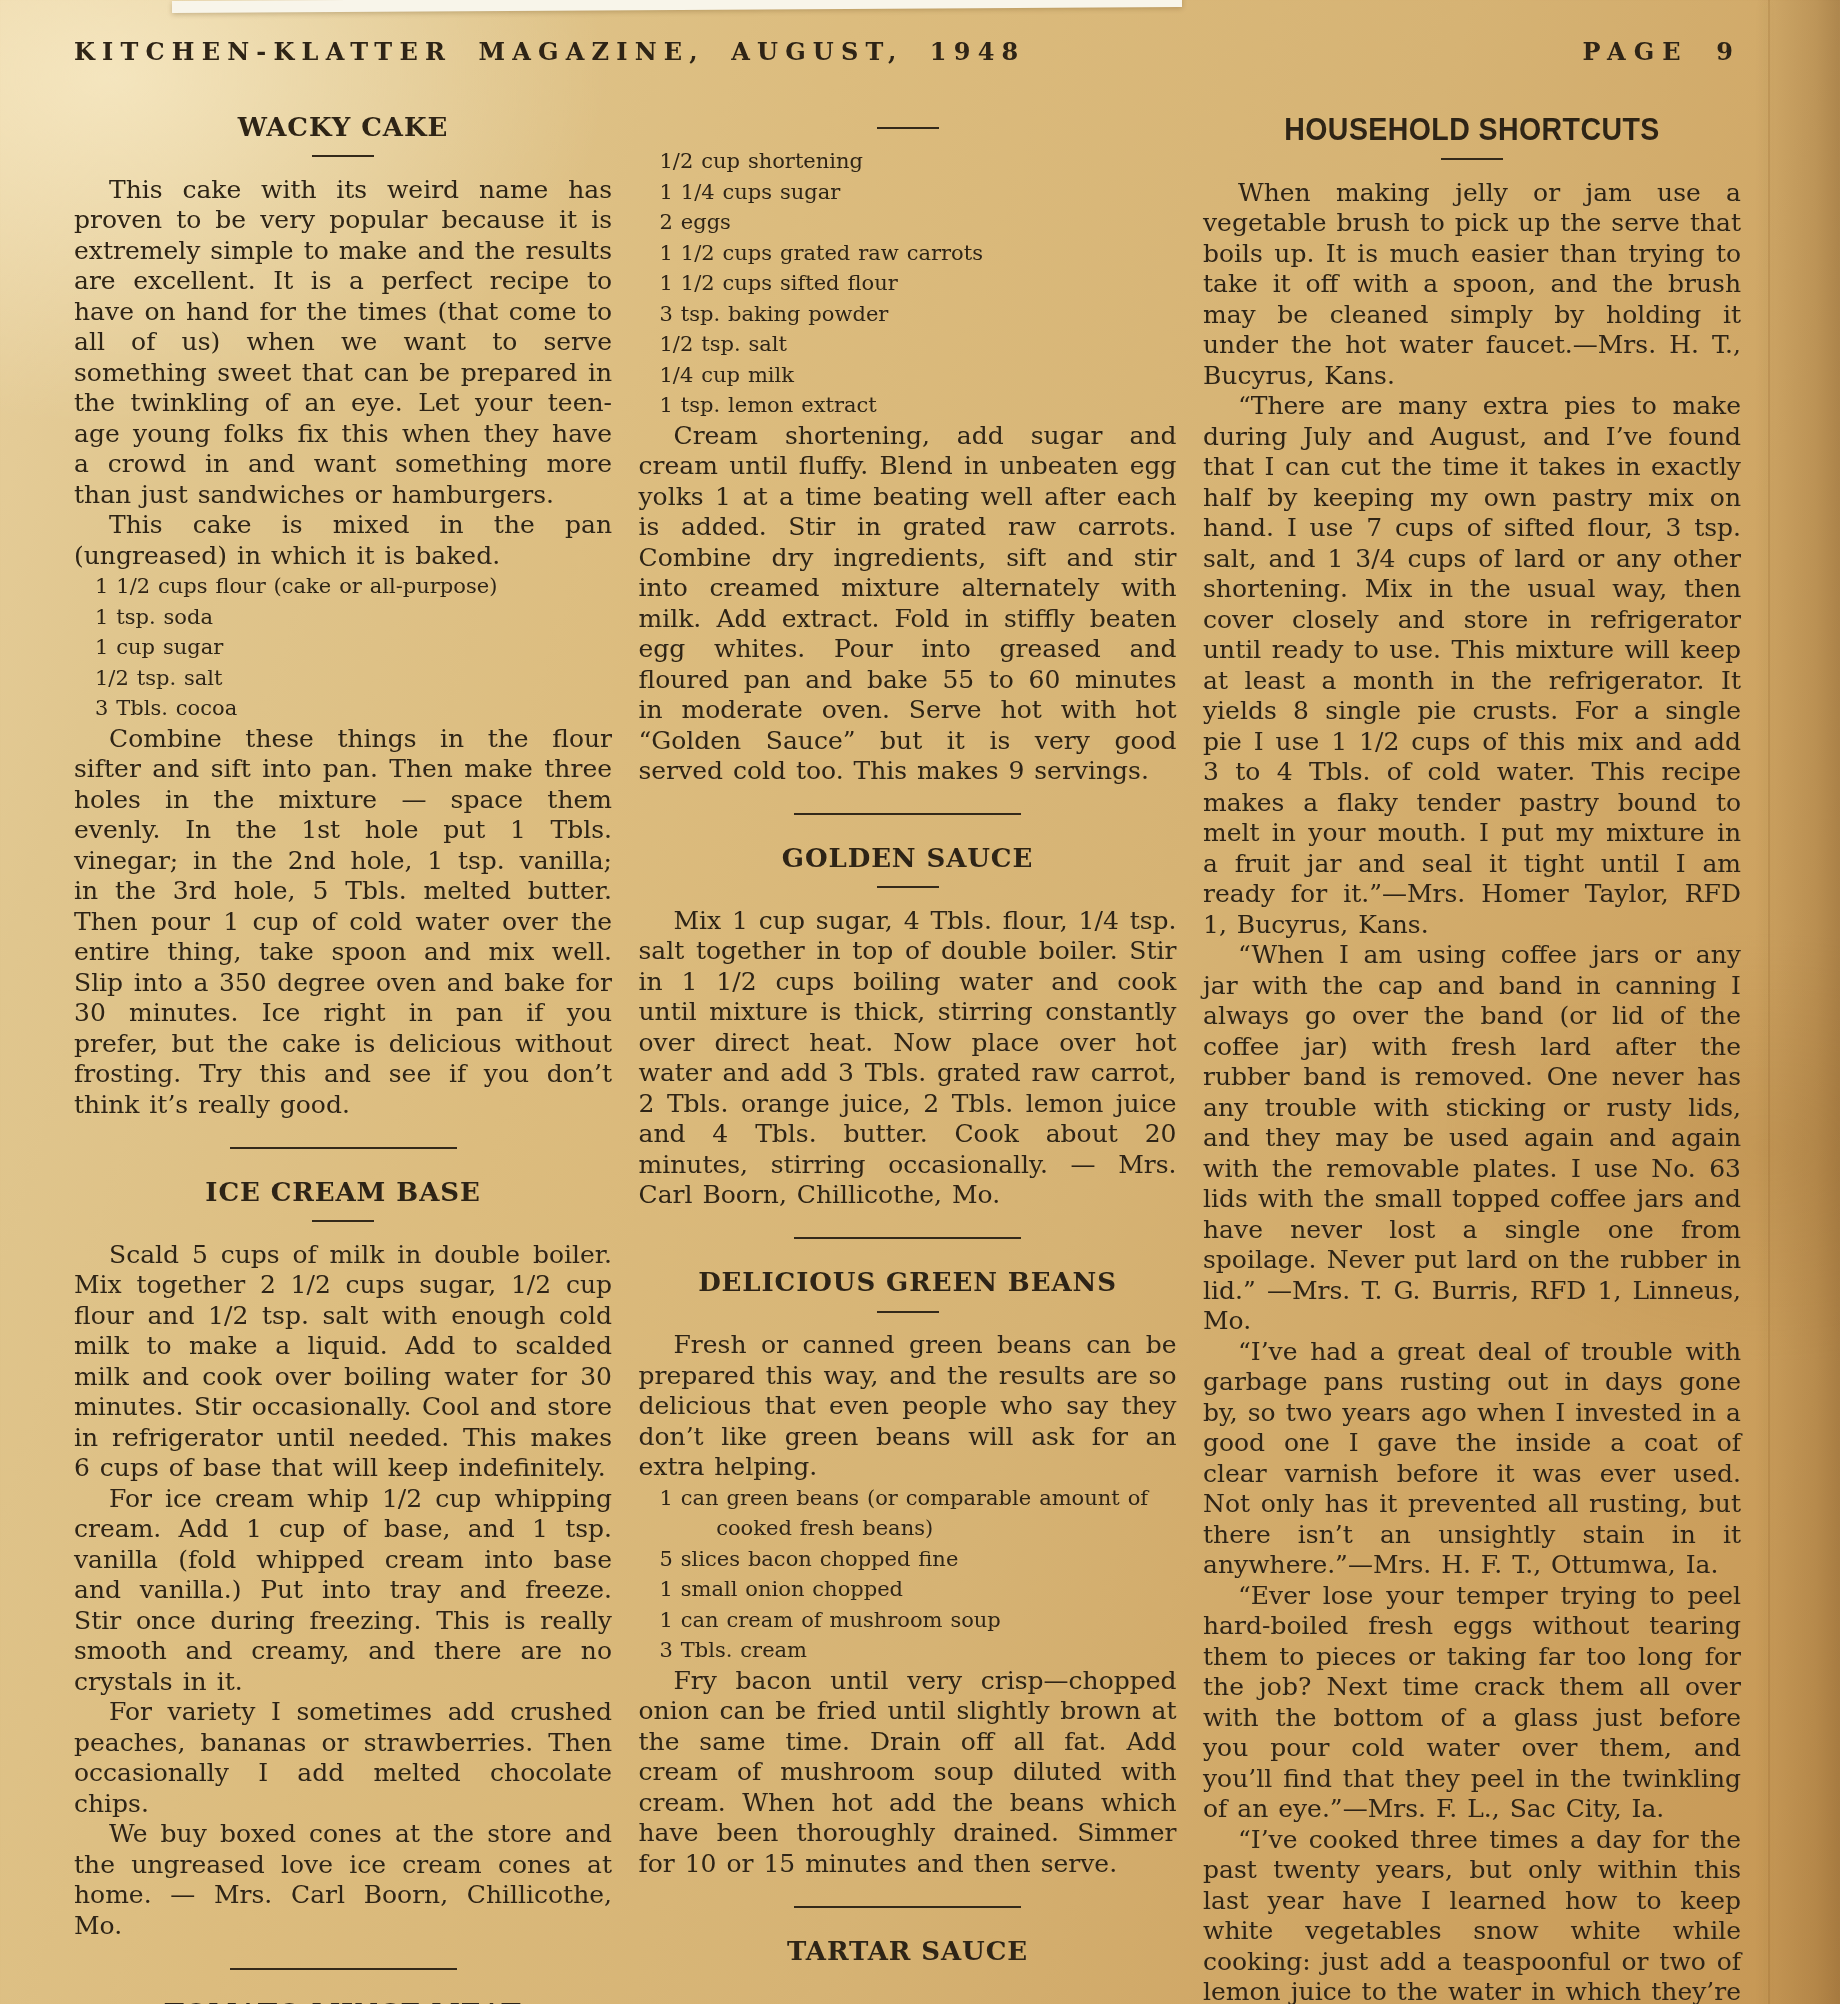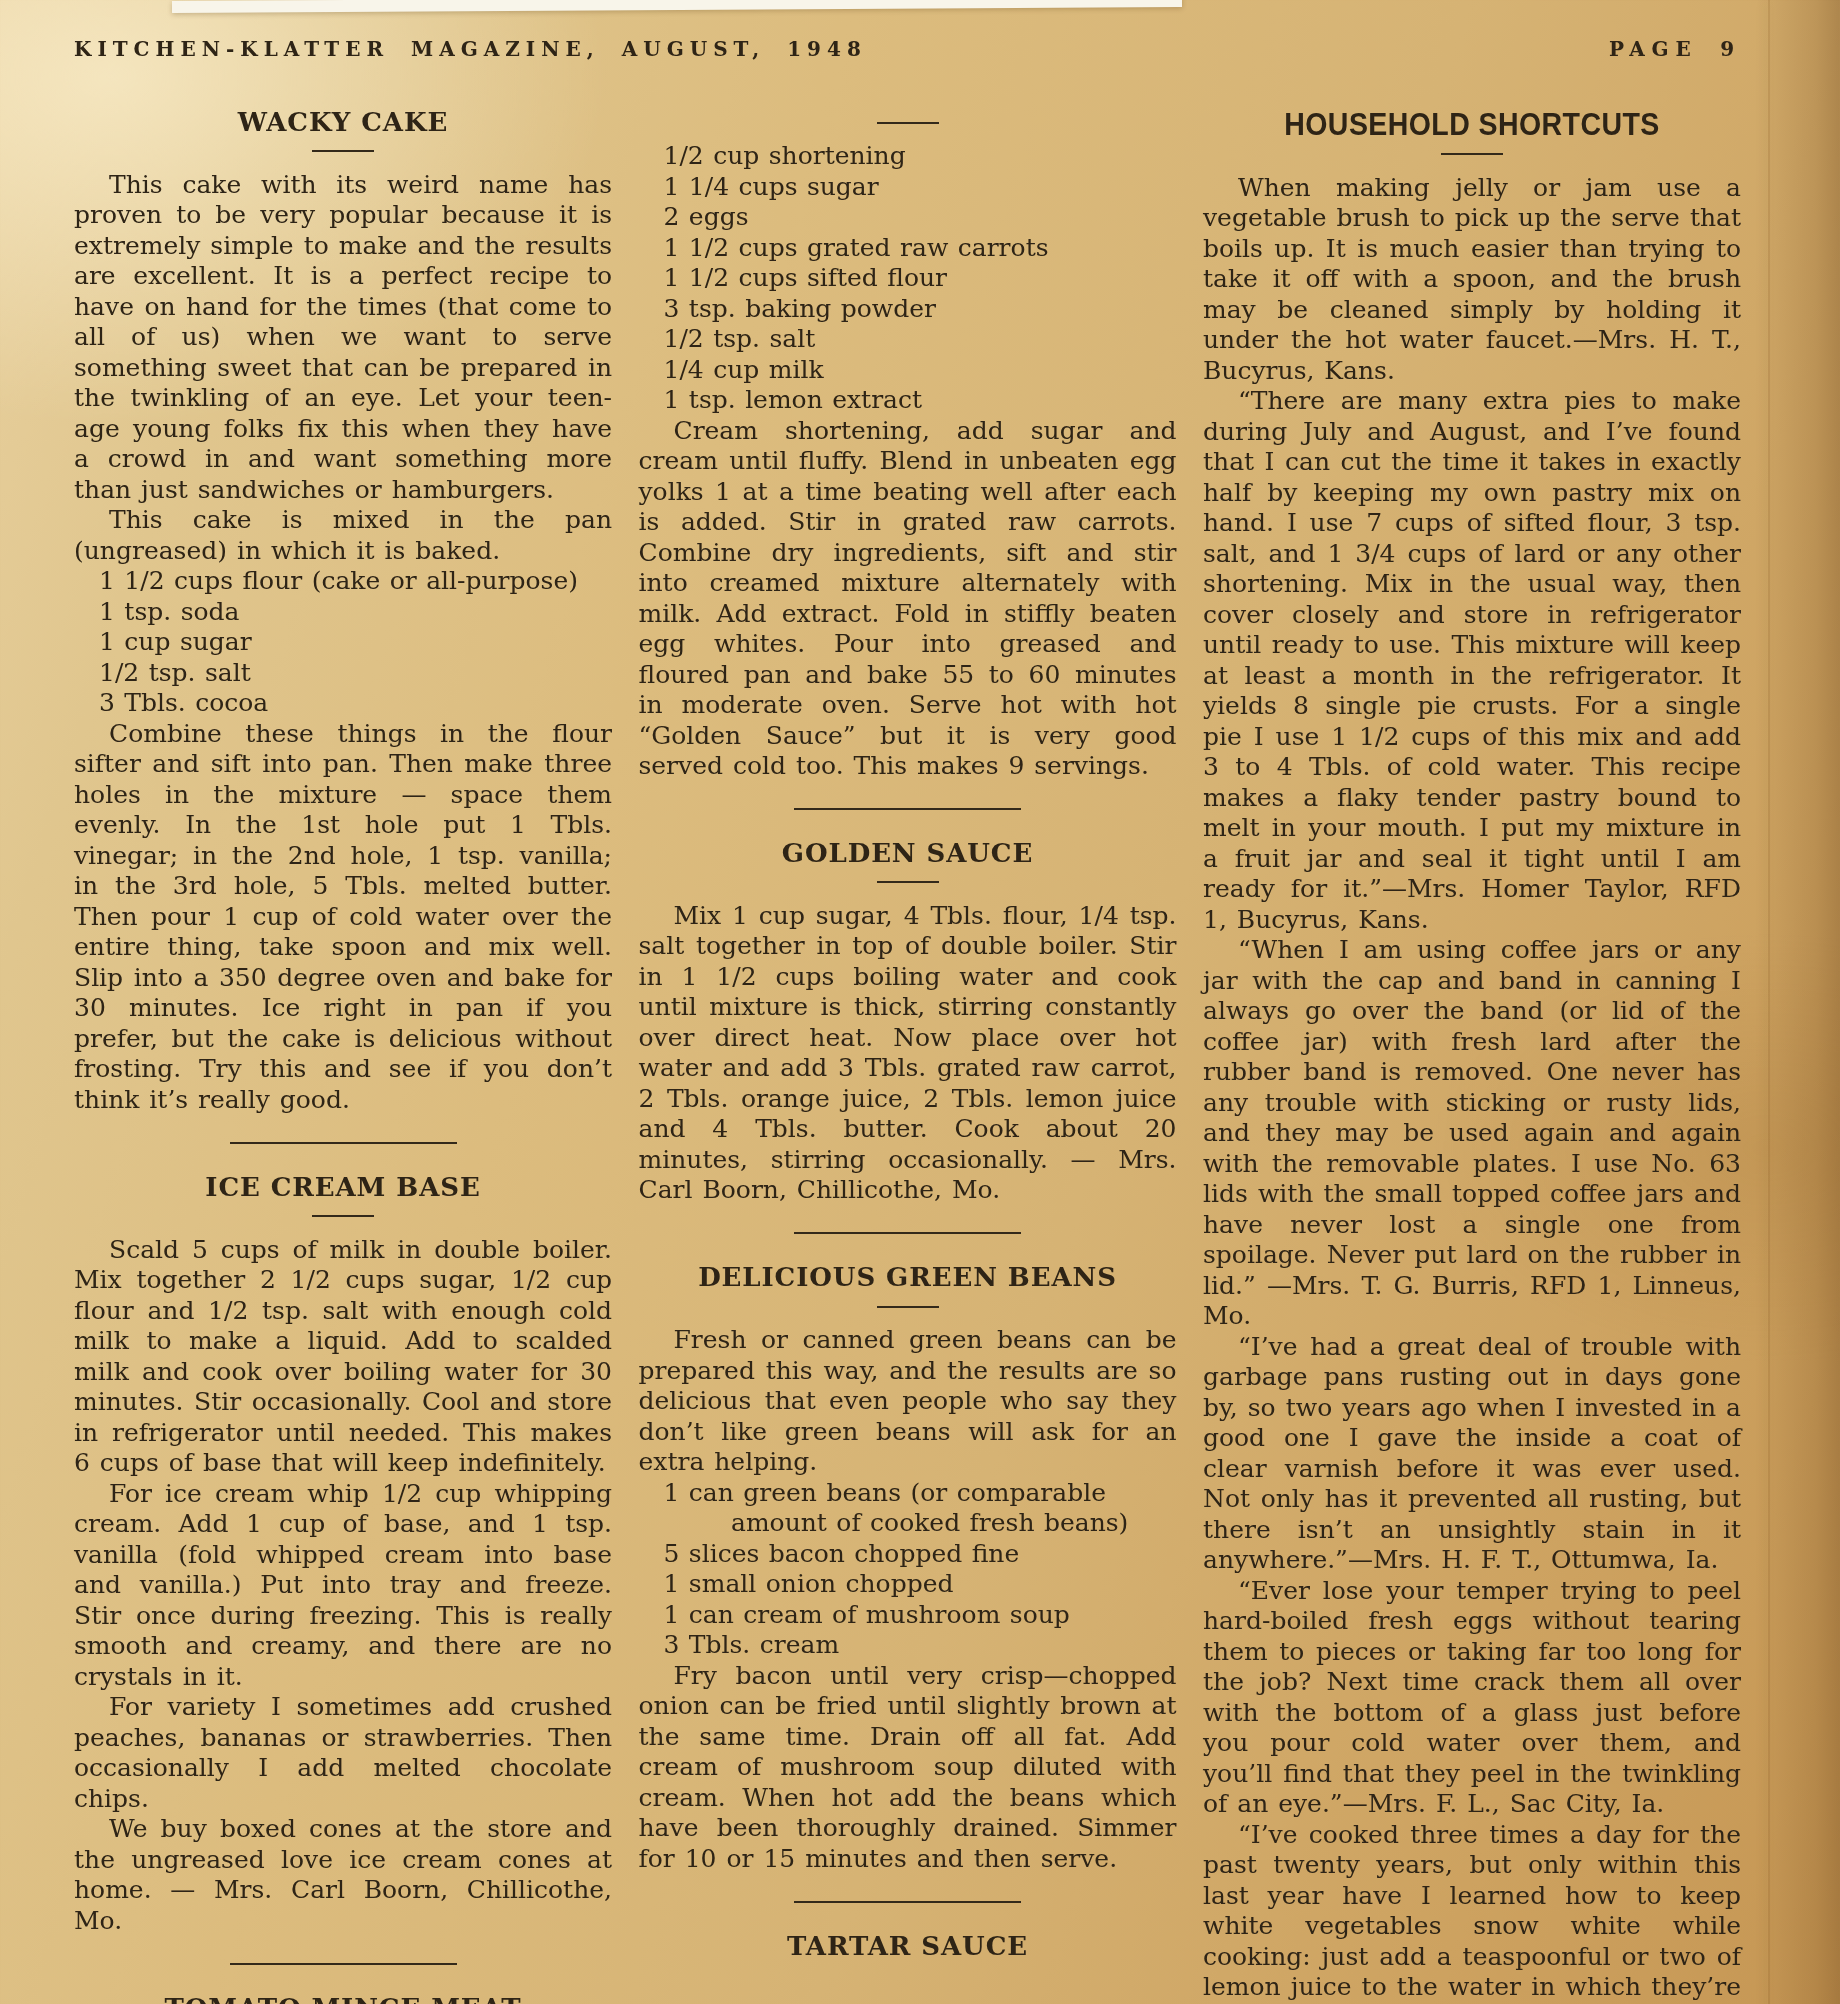--- a/index.html
+++ b/index.html
@@ -37,21 +37,21 @@
     position: absolute; top: 0; right: 71px; width: 2px; height: 100%;
     background: rgba(110,66,20,0.16);
     box-shadow: -4px 0 9.6px rgba(110,66,20,0.10);
   }
 
   .masthead {
     display: flex;
     justify-content: space-between;
     align-items: flex-start;
     font-weight: bold;
-    font-size: 20px;
+    font-size: 24px;
     letter-spacing: 0.30em;
     word-spacing: 0.45em;
     white-space: nowrap;
   }
   .masthead .right { letter-spacing: 0.34em; margin-left: 20px; }
 
   .columns {
     display: flex;
     gap: 26.5px;
     margin-top: 47px;
@@ -93,21 +93,21 @@
     font-size: 25px;
     line-height: 30.5px;
     text-align: justify;
     text-indent: 1.4em;
     word-spacing: 0.08em;
   }
   p.ing {
     margin: 0 0 0 1.0em;
     padding-left: 2.7em;
     text-indent: -2.7em;
-    font-size: 25px;
+    font-size: 21px;
     line-height: 30.5px;
     text-align: left;
     word-spacing: 0.06em;
   }
 </style>
 </head>
 <body>
 
 <div class="page">
   <div class="scan-top"></div>

